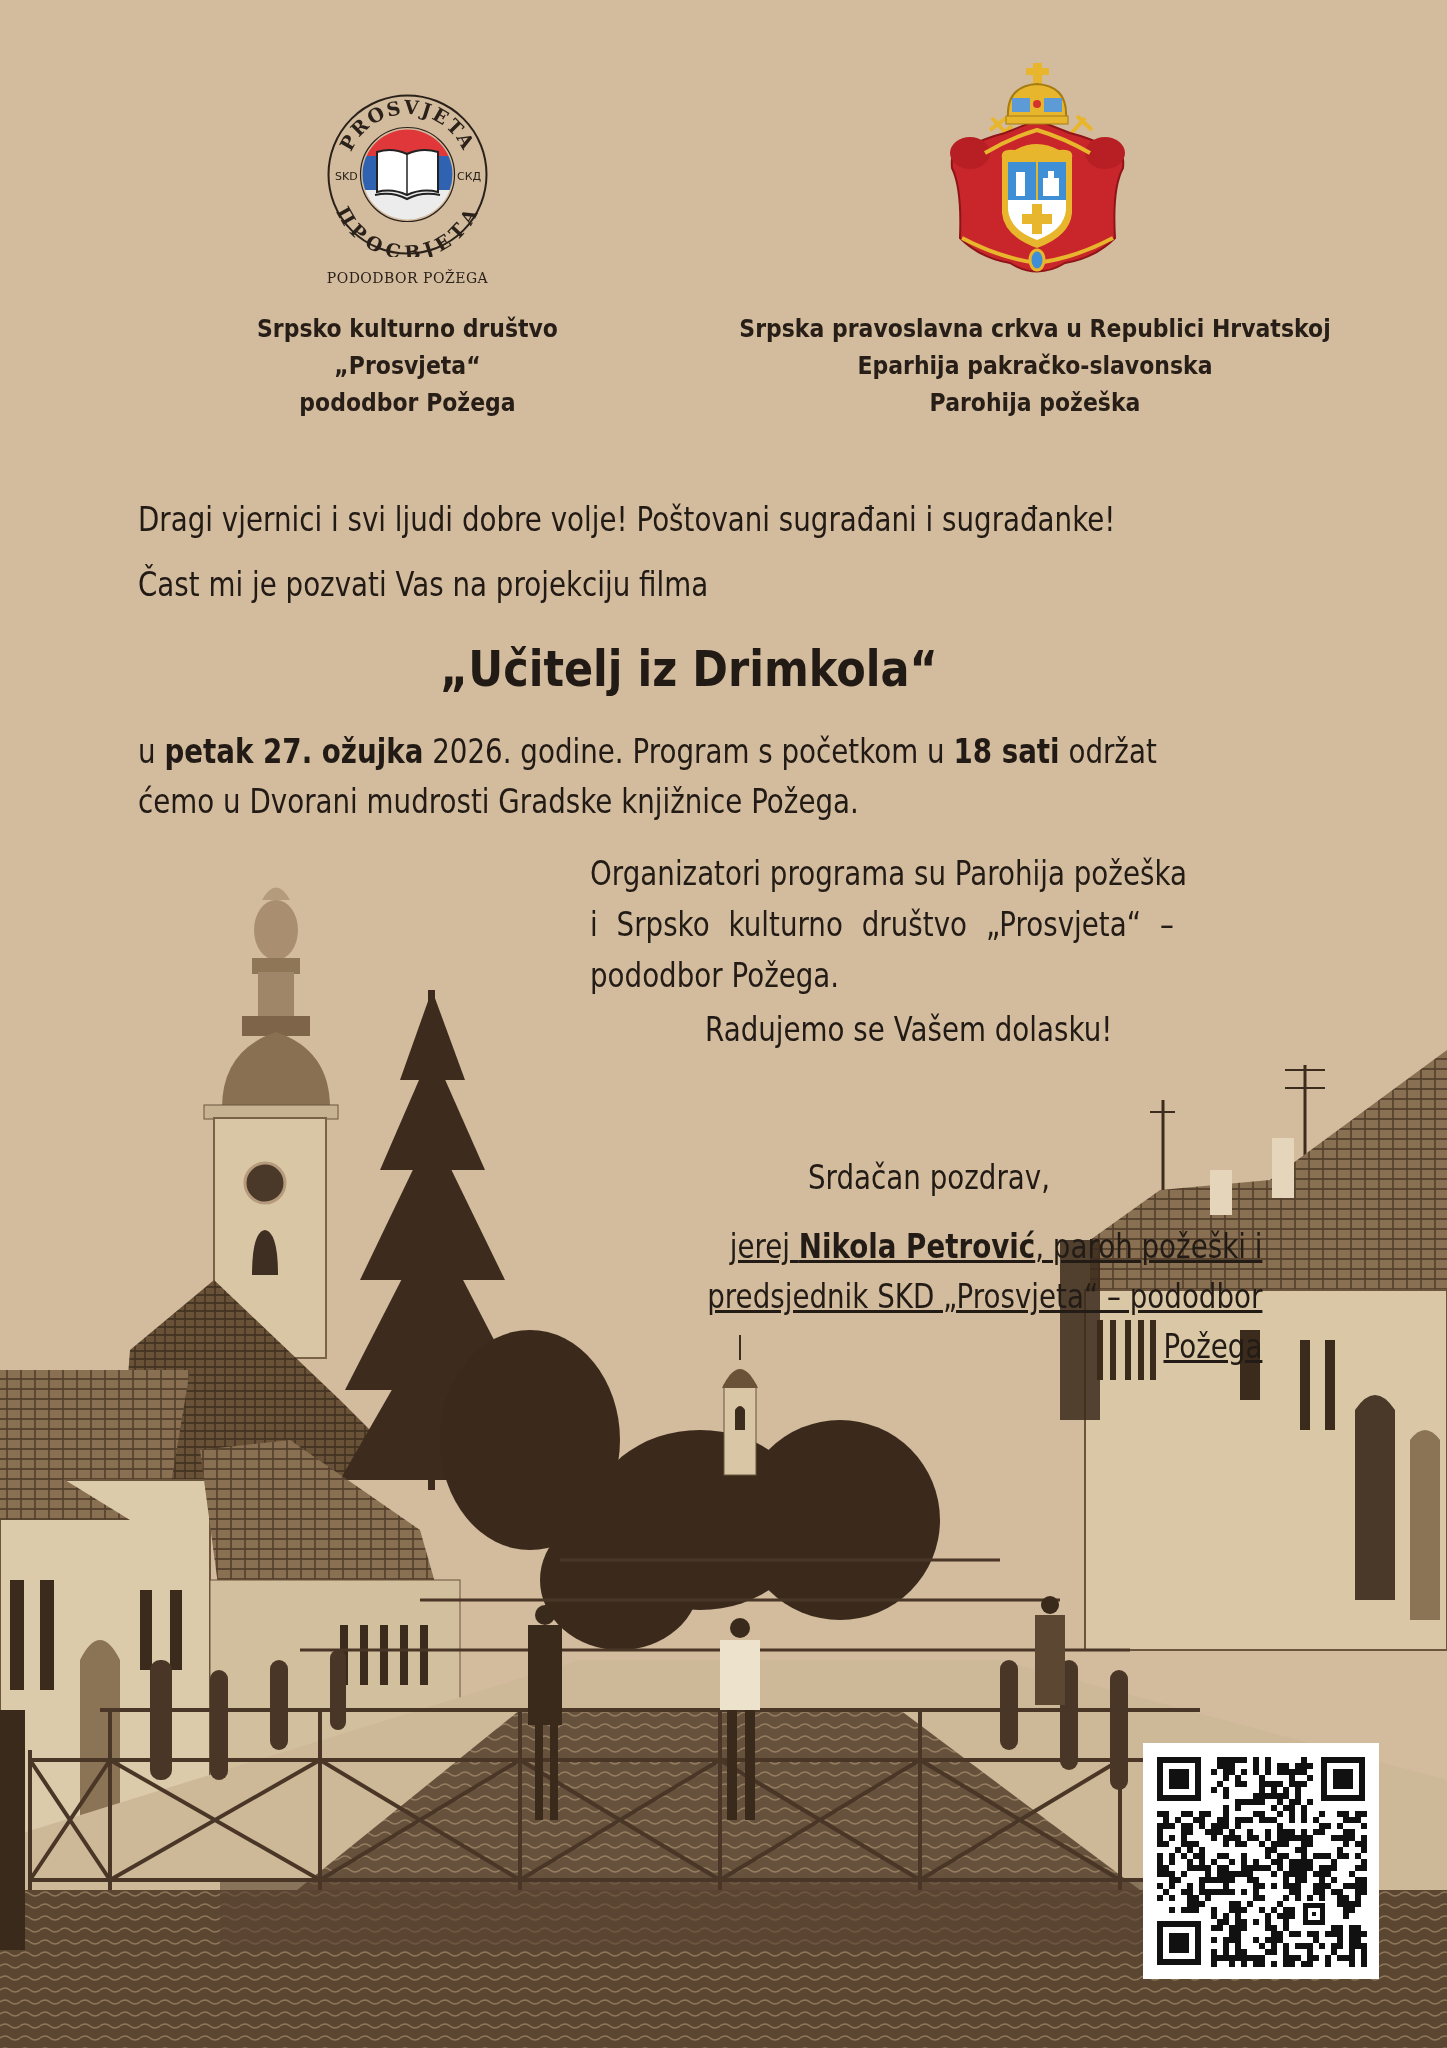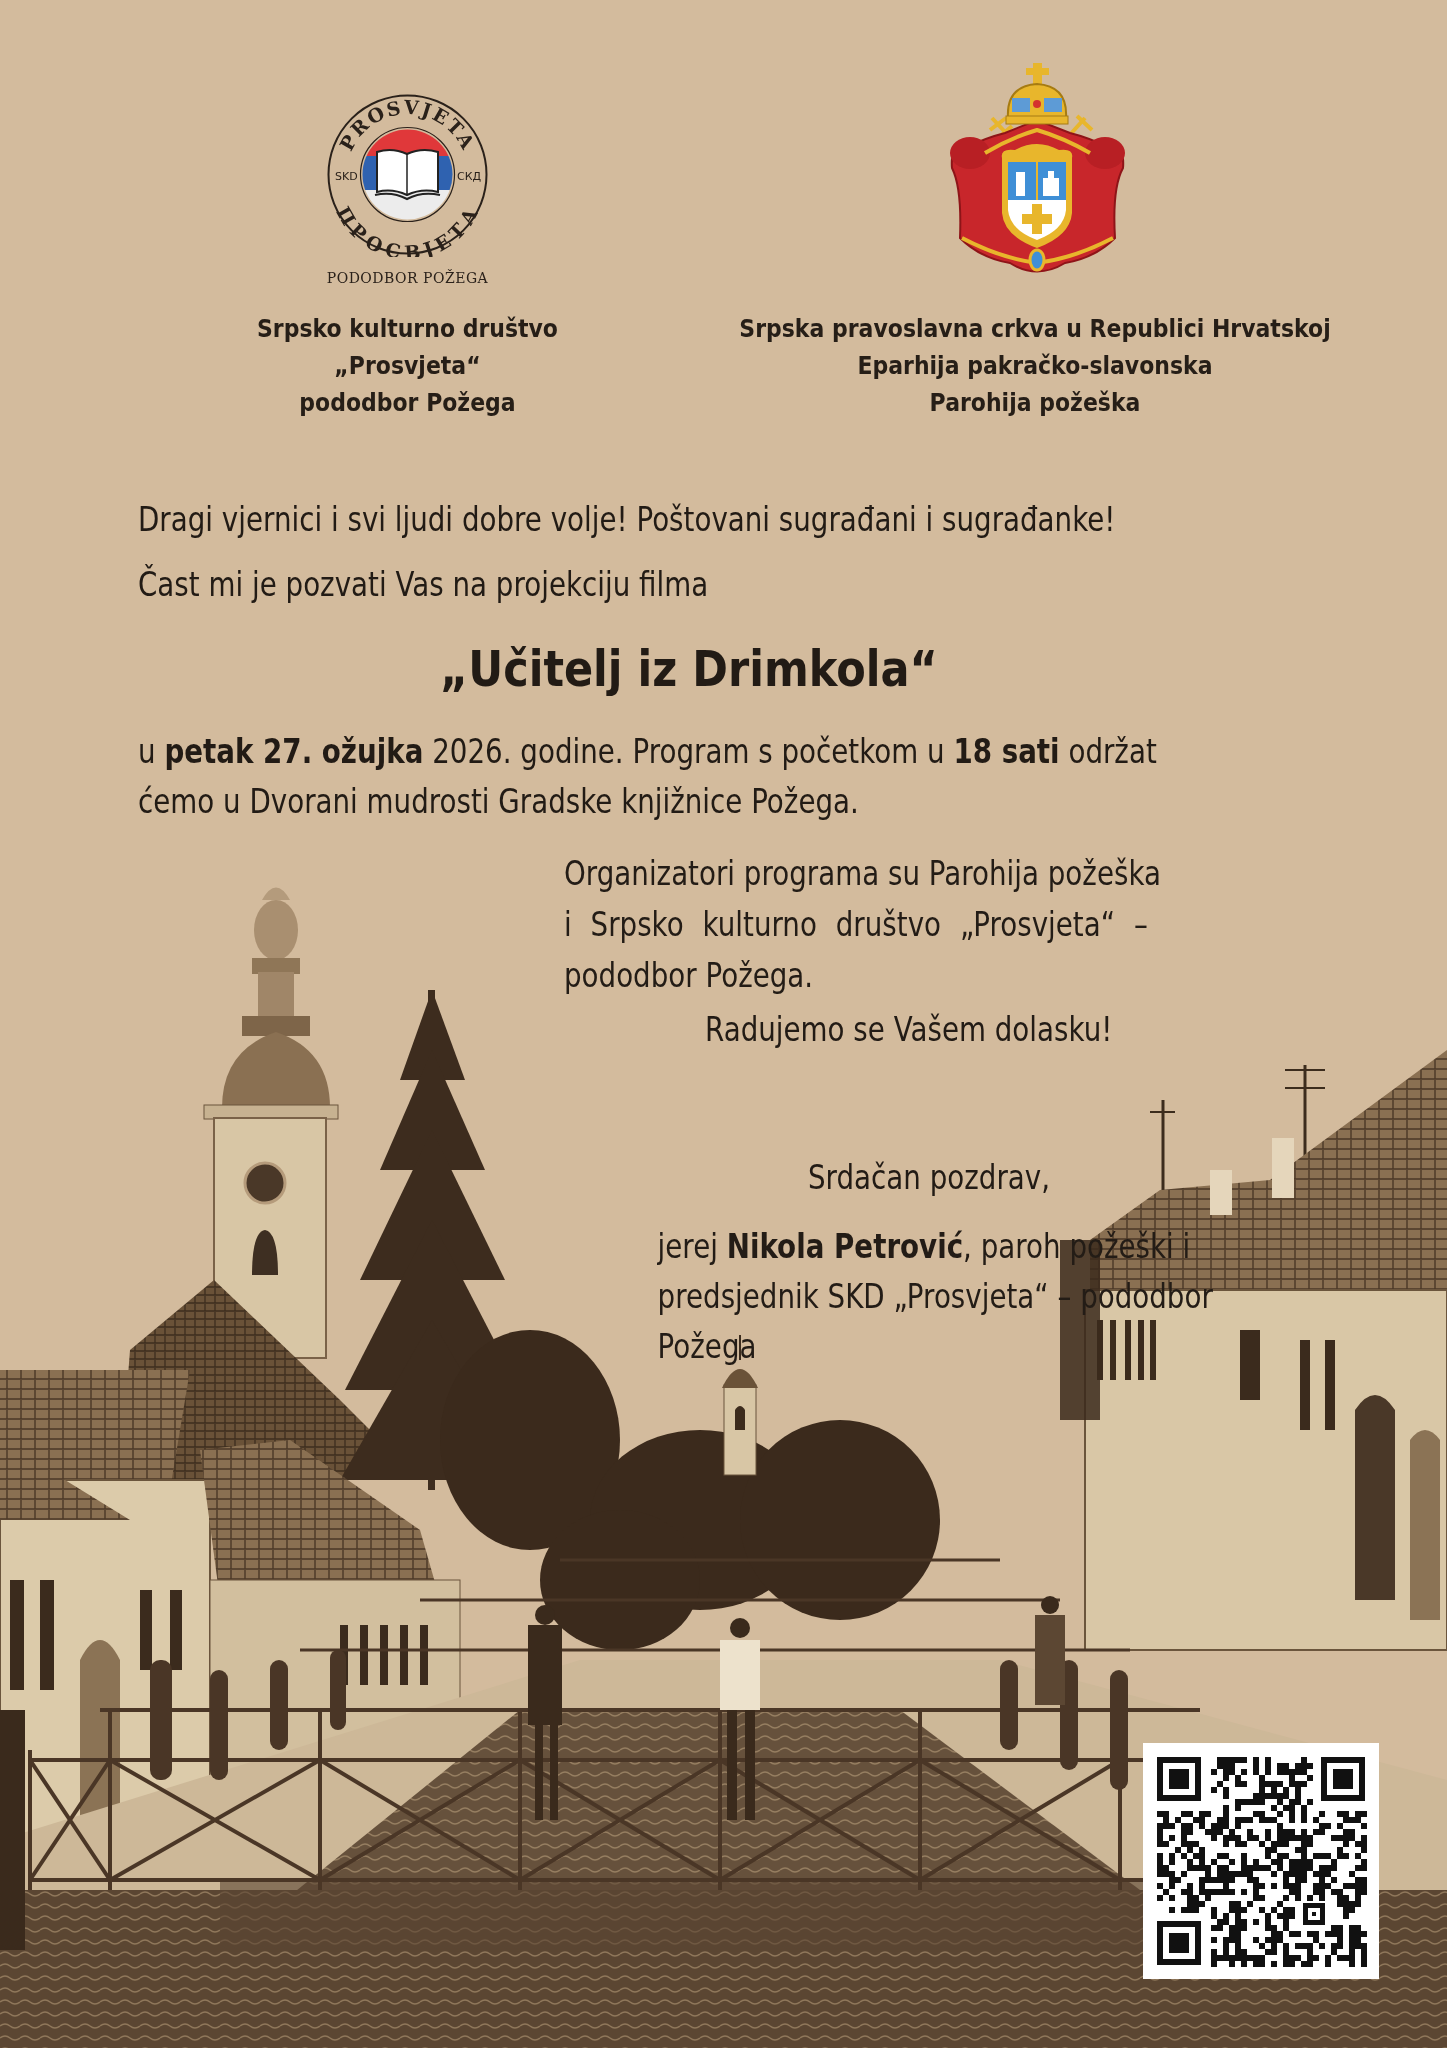--- a/index.html
+++ b/index.html
@@ -23,27 +23,27 @@
   #org-right { left:640px; top:310px; width:790px; }
 
   .body-text { font-family:"DejaVu Sans", sans-serif; font-size:33px; color:#221b15; white-space:nowrap;
     transform:scaleX(0.84); transform-origin:left top; }
   #greeting { left:138px; top:500px; }
   #invite { left:138px; top:565px; }
   #film-title { left:440px; top:640px; font-weight:bold; font-size:50px; transform:scaleX(0.86); }
   #date-line { left:138px; top:732px; }
   #venue-line { left:138px; top:782px; }
 
-  #organizers { left:564px; top:848px; width:720px; }
+  #organizers { left:590px; top:848px; width:720px; }
   #organizers .line { display:block; font-size:33px; line-height:51px; transform:scaleX(0.84); transform-origin:left top;
      white-space:nowrap; font-family:"DejaVu Sans", sans-serif; }
   #organizers .justify { word-spacing:12px; }
   #welcome { left:705px; top:1010px; }
   #greeting-close { left:808px; top:1158px; }
-  #signature { left:600px; top:1222px; width:720px; text-align:left; }
+  #signature { left:600px; top:1222px; width:720px; text-align:right;text-decoration:underline; }
   #signature .line { display:block; font-size:33px; line-height:50px; white-space:nowrap;
      font-family:"DejaVu Sans", sans-serif; transform:scaleX(0.84); transform-origin:center top; }
   b { font-weight:bold; }
 
   
   #scene { left:0; top:880px; width:1447px; height:1168px; }
   #qr { left:1143px; top:1743px; width:236px; height:236px; background:#fff; padding:0; }
 </style>
 </head>
 <body>

